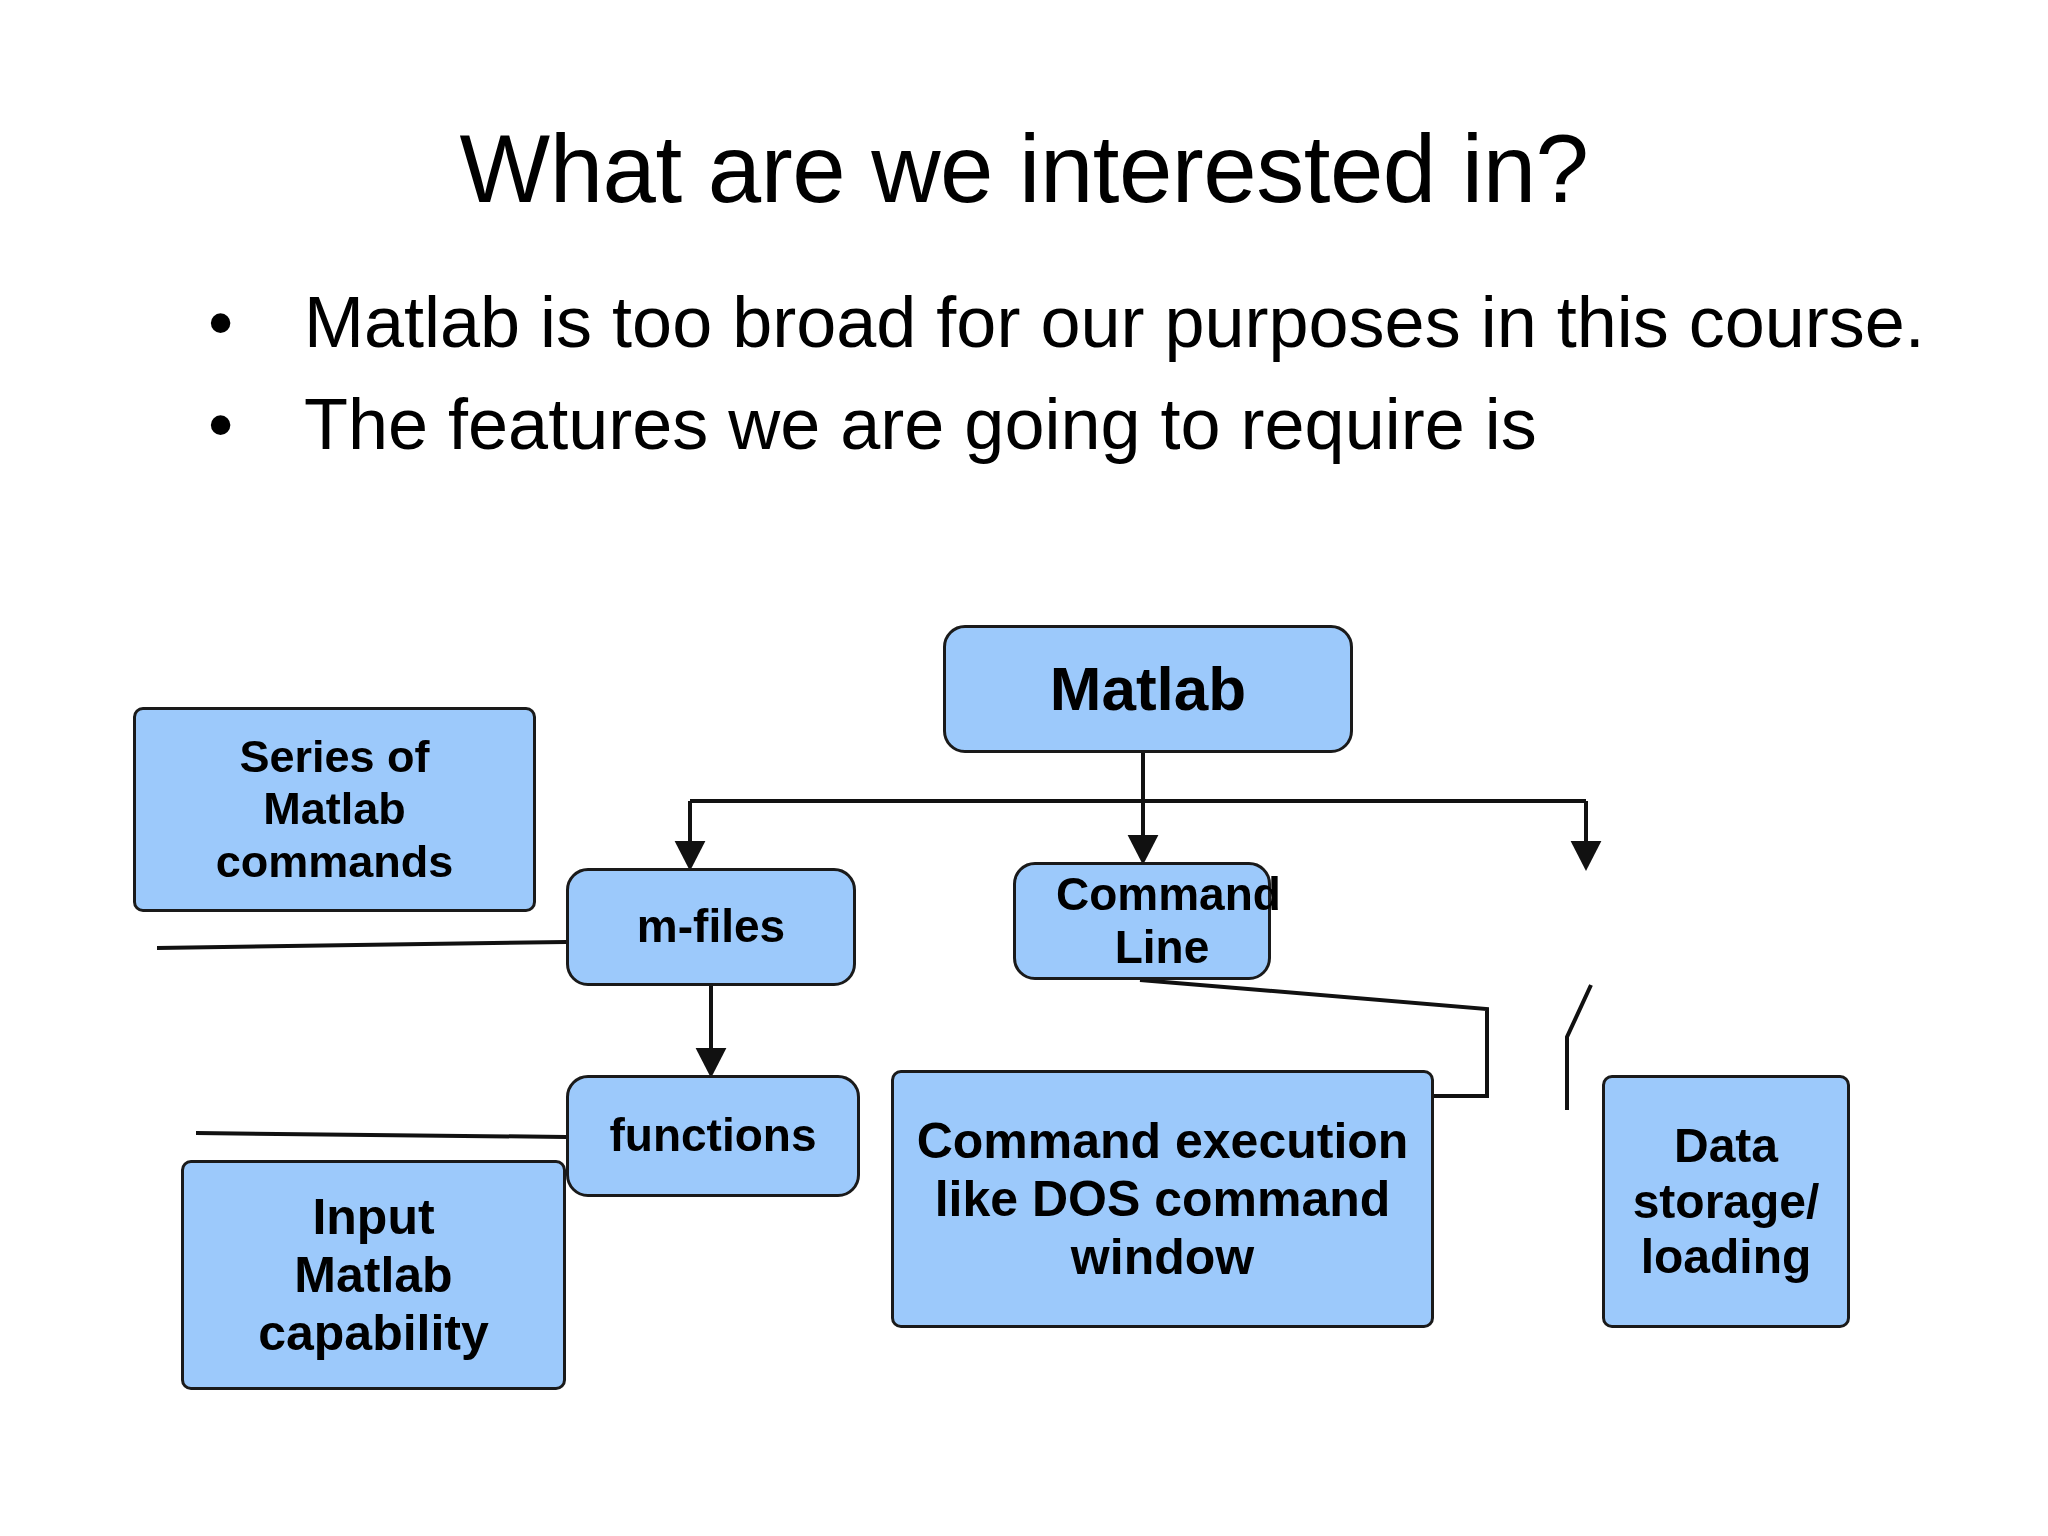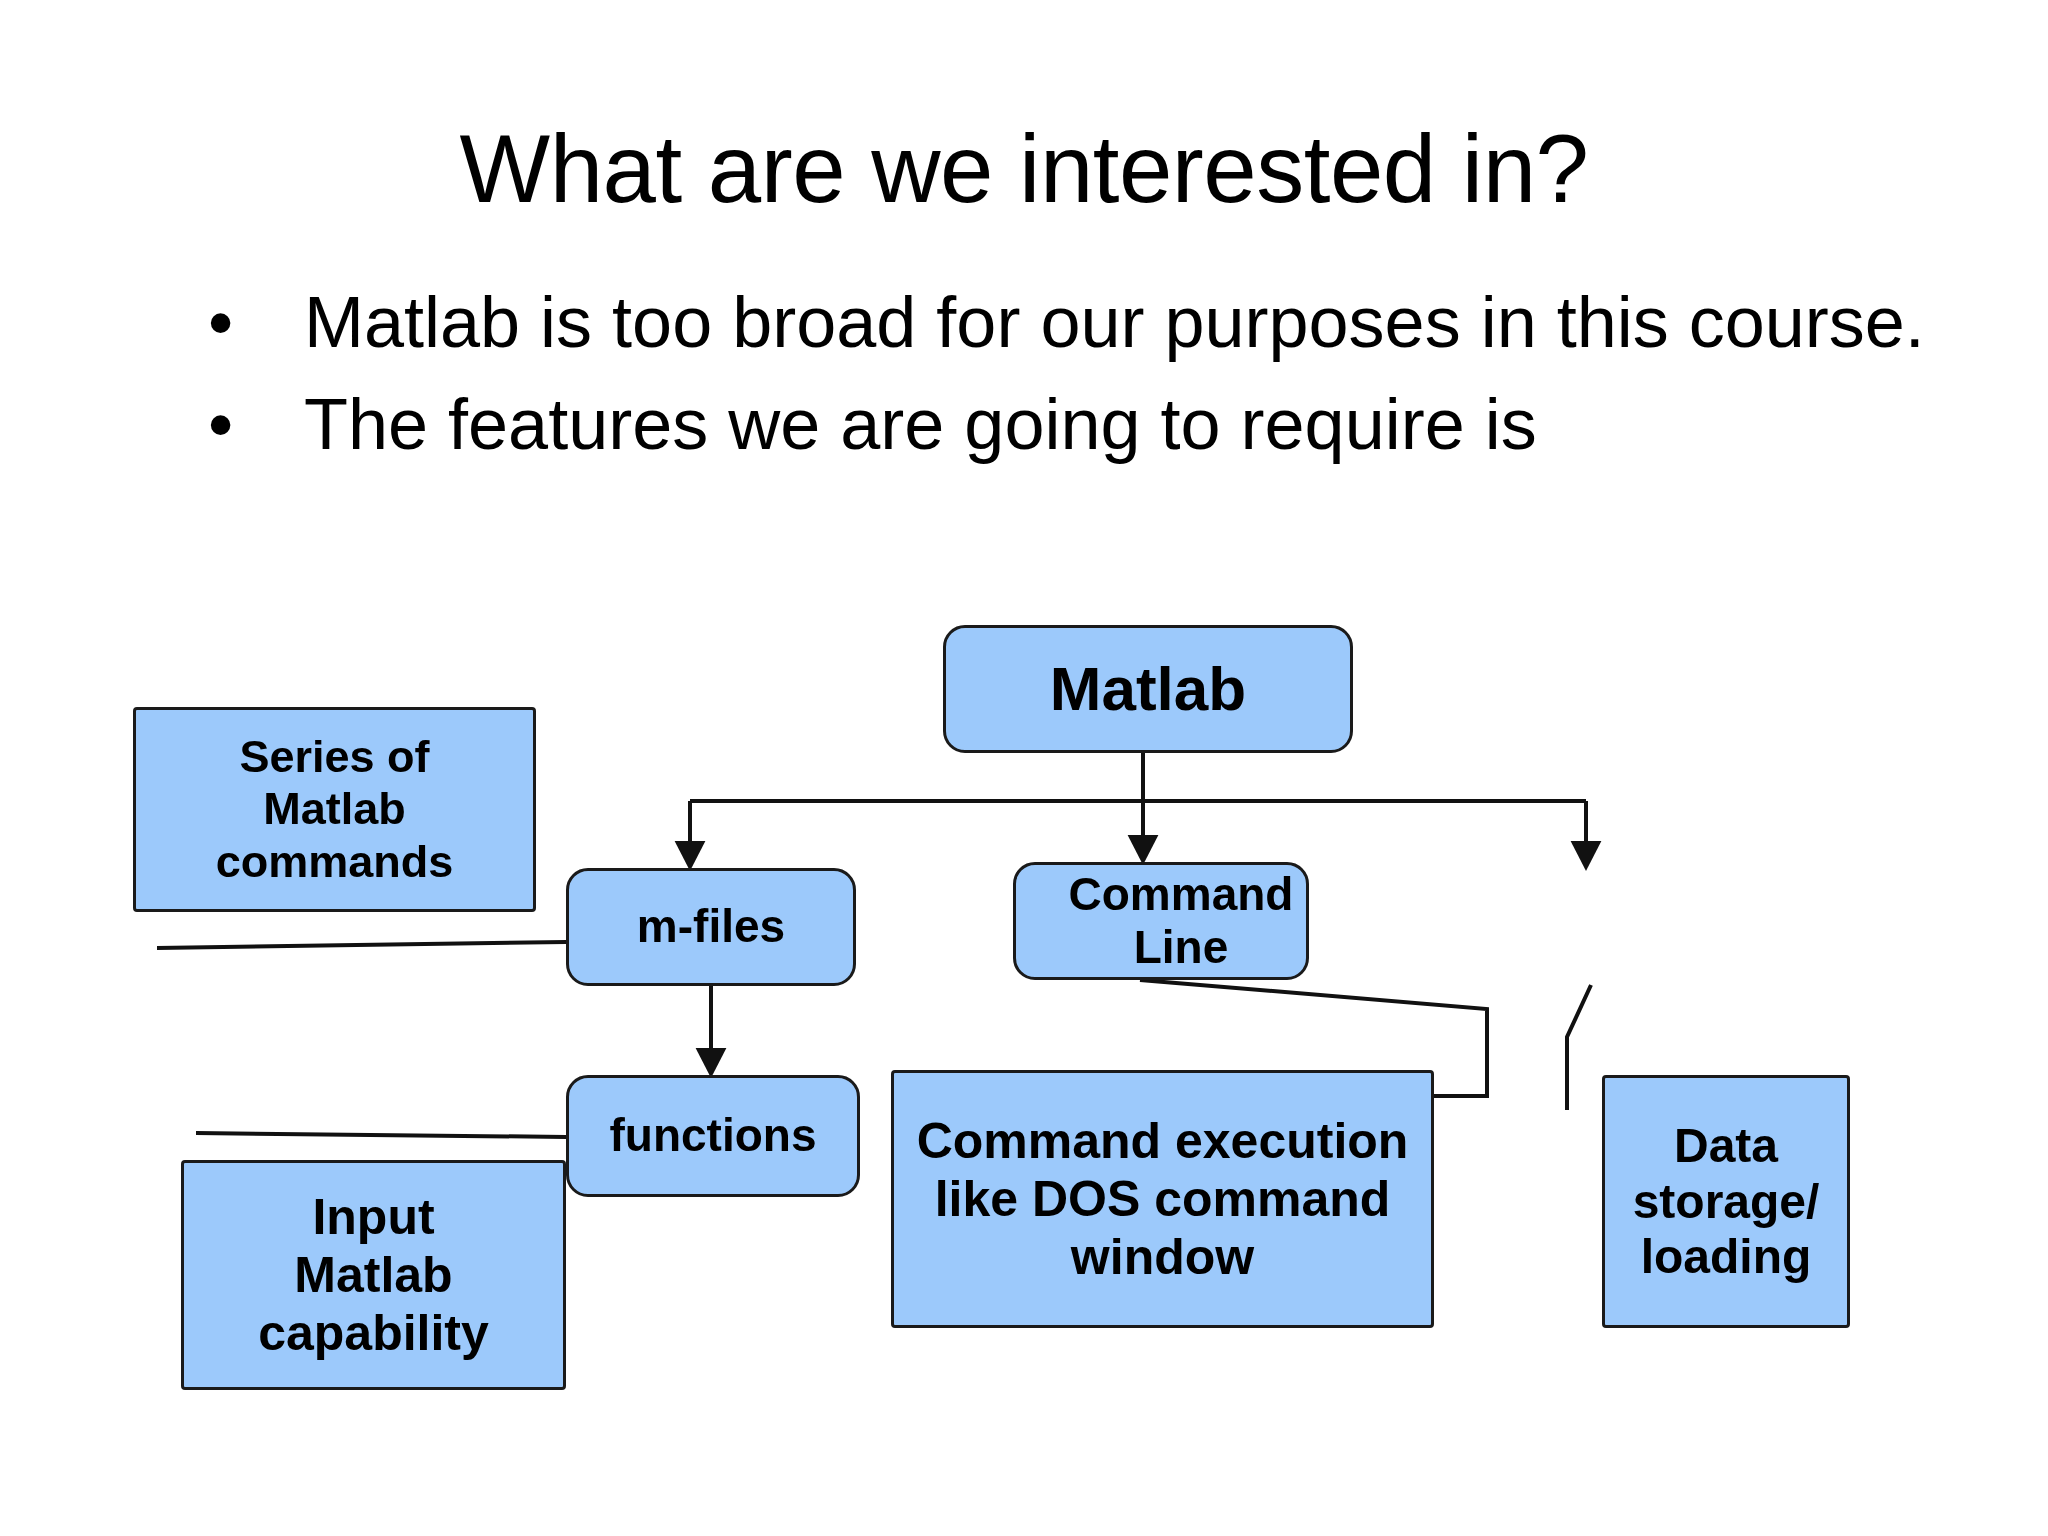--- a/index.html
+++ b/index.html
@@ -86,29 +86,29 @@
     border: 3px solid #1a1a1a;
     display: flex;
     align-items: center;
     justify-content: center;
     text-align: center;
     color: #000000;
     font-weight: 700;
     line-height: 1.16;
   }
   .node.rounded { border-radius: 22px; }
-  .node.sharp   { border-radius: 4px; }
+  .node.sharp   { border-radius: 10px; }
 
   .node-label { display: block; width: 100%; padding: 0 8px; }
 
   
   #node-matlab            { left: 943px;  top: 625px;  width: 410px; height: 128px; font-size: 62px; }
   #node-series            { left: 133px;  top: 707px;  width: 403px; height: 205px; font-size: 45px; }
   #node-mfiles            { left: 566px;  top: 868px;  width: 290px; height: 118px; font-size: 46px; }
-  #node-command-line      { left: 1013px; top: 862px;  width: 296px; height: 118px; font-size: 46px; padding-left: 40px; }
+  #node-command-line      { left: 1013px; top: 862px;  width: 258px; height: 118px; font-size: 46px; padding-left: 40px; }
   #node-mat-files         { left: 1455px; top: 868px;  width: 290px; height: 118px; font-size: 46px; }
   #node-functions         { left: 566px;  top: 1075px; width: 294px; height: 122px; font-size: 46px; }
   #node-command-exec      { left: 891px;  top: 1070px; width: 543px; height: 258px; font-size: 50px; }
   #node-data-storage      { left: 1602px; top: 1075px; width: 248px; height: 253px; font-size: 48px; }
   #node-input-output      { left: 181px;  top: 1160px; width: 385px; height: 230px; font-size: 50px; }
 </style>
 </head>
 <body>
 
 <div id="slide">

